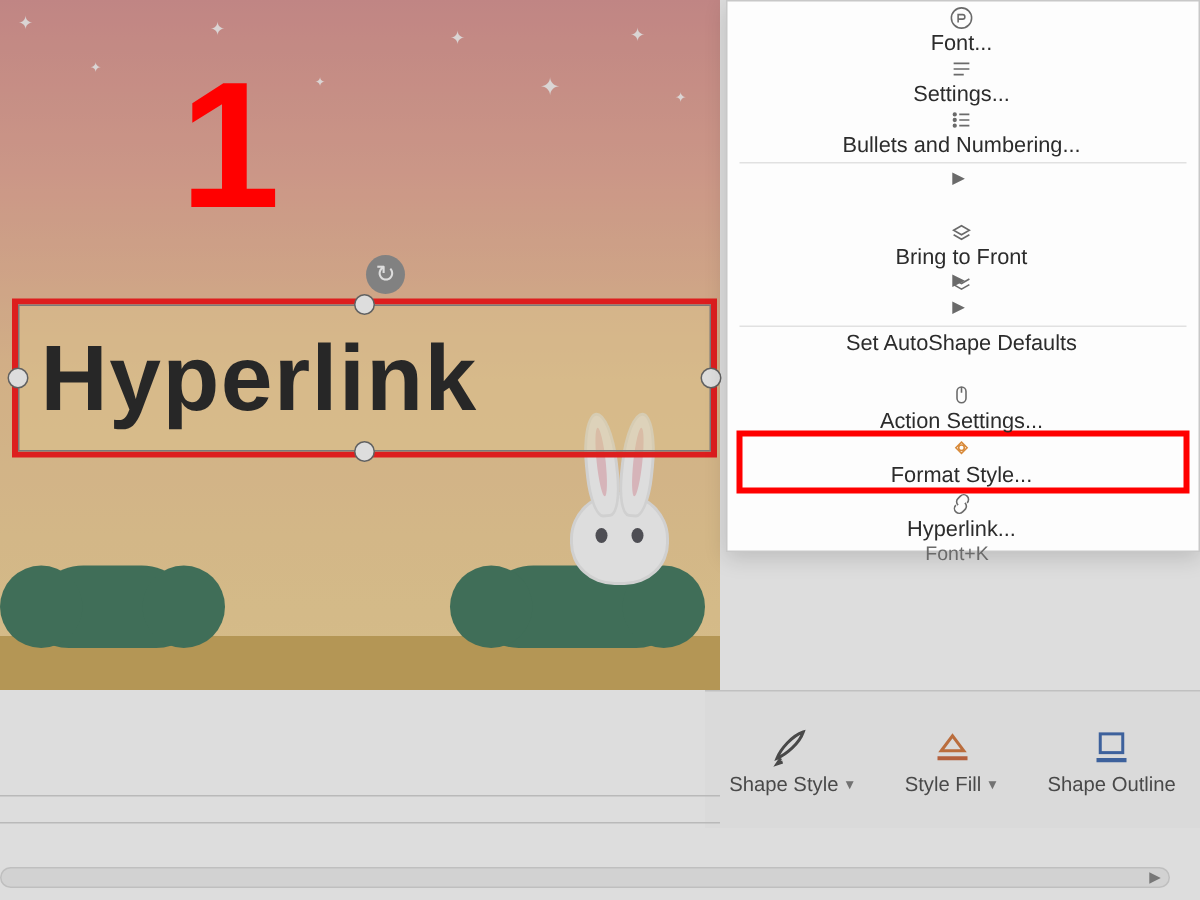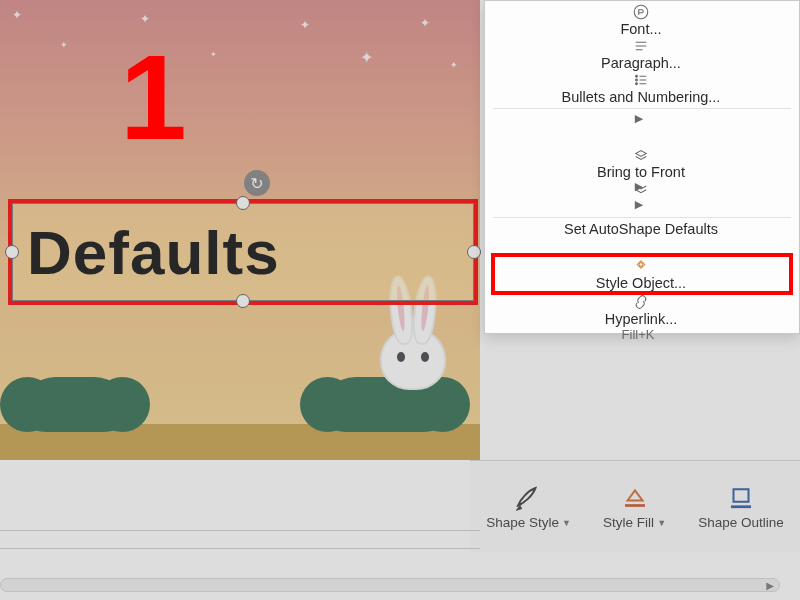--- a/index.html
+++ b/index.html
@@ -141,21 +141,21 @@
       <div class="eye l"></div>
         <div class="eye r"></div>
     </div>
   </div>
 </div>
 
 <div class="rotation-handle"></div>
 
 <div class="textbox-wrap">
   <div class="textbox">
-    <span class="textbox-text">Defaults</span>
+    <span class="textbox-text">Hyperlink</span>
   </div>
   <div class="handle h-t"></div>
   <div class="handle h-b"></div>
   <div class="handle h-l"></div>
   <div class="handle h-r"></div>
 </div>
 
 <div class="annot annot1">1</div>
 <div class="annot annot2">2</div>
 
@@ -168,21 +168,21 @@
         </svg>
       </span>
     <span class="lbl">Font...</span>
   </div>
   <div class="mi">
     <span class="ic">
         <svg viewBox="0 0 24 24">
           <path d="M5 7h14M5 12h14M5 17h9"></path>
         </svg>
       </span>
-    <span class="lbl">Paragraph...</span>
+    <span class="lbl">Settings...</span>
   </div>
   <div class="mi">
     <span class="ic">
         <svg viewBox="0 0 24 24">
           <circle cx="6" cy="7" r="1.2" fill="#6a6a6a"></circle>
           <circle cx="6" cy="12" r="1.2" fill="#6a6a6a"></circle>
           <circle cx="6" cy="17" r="1.2" fill="#6a6a6a"></circle>
           <path d="M10 7h9M10 12h9M10 17h9"></path>
         </svg>
       </span>
@@ -209,41 +209,50 @@
           <path d="M5 8l7 4 7-4"></path>
           <path d="M5 13l7 4 7-4"></path>
         </svg>
       </span>
     <span class="arrow">▶</span>
   </div>
   <div class="sep"></div>
   <div class="mi nopad">
     <span class="ic"></span>
     <span class="lbl">Set AutoShape Defaults</span>
+  </div>
+  <div class="mi">
+    <span class="ic">
+        <svg viewBox="0 0 24 24">
+          <rect x="8" y="4" width="8" height="14" rx="4"></rect>
+          <path d="M12 4v5"></path>
+        </svg>
+      </span>
+    <span class="lbl">Action Settings...</span>
   </div>
   <div class="hl-red">
     <div class="mi" style="margin:0">
       <span class="ic">
           <svg viewBox="0 0 24 24">
             <path d="M12 5l5 5-5 5-5-5z" stroke="#d88a3a"></path>
             <circle cx="12" cy="10" r="2.5" stroke="#d88a3a"></circle>
           </svg>
         </span>
-      <span class="lbl">Style Object...</span>
+      <span class="lbl">Format Style...</span>
     </div>
   </div>
   <div class="mi">
     <span class="ic">
         <svg viewBox="0 0 24 24">
           <path d="M9 13a4 4 0 0 1 0-6l2-2a4 4 0 0 1 6 6"></path>
           <path d="M15 11a4 4 0 0 1 0 6l-2 2a4 4 0 0 1-6-6"></path>
         </svg>
       </span>
     <span class="lbl">Hyperlink...</span>
-    <span class="sc">Fill+K</span>
+    <span class="sc">Font+K</span>
   </div>
 </div>
 
 <div class="toolbar">
   <div class="tbtn">
     <svg viewBox="0 0 24 24">
         <path d="M4 18c2-5 8-12 14-14-2 6-9 12-14 14z"></path>
         <path d="M6 18l-2 3 3-1"></path>
       </svg>
     <span class="lab">

